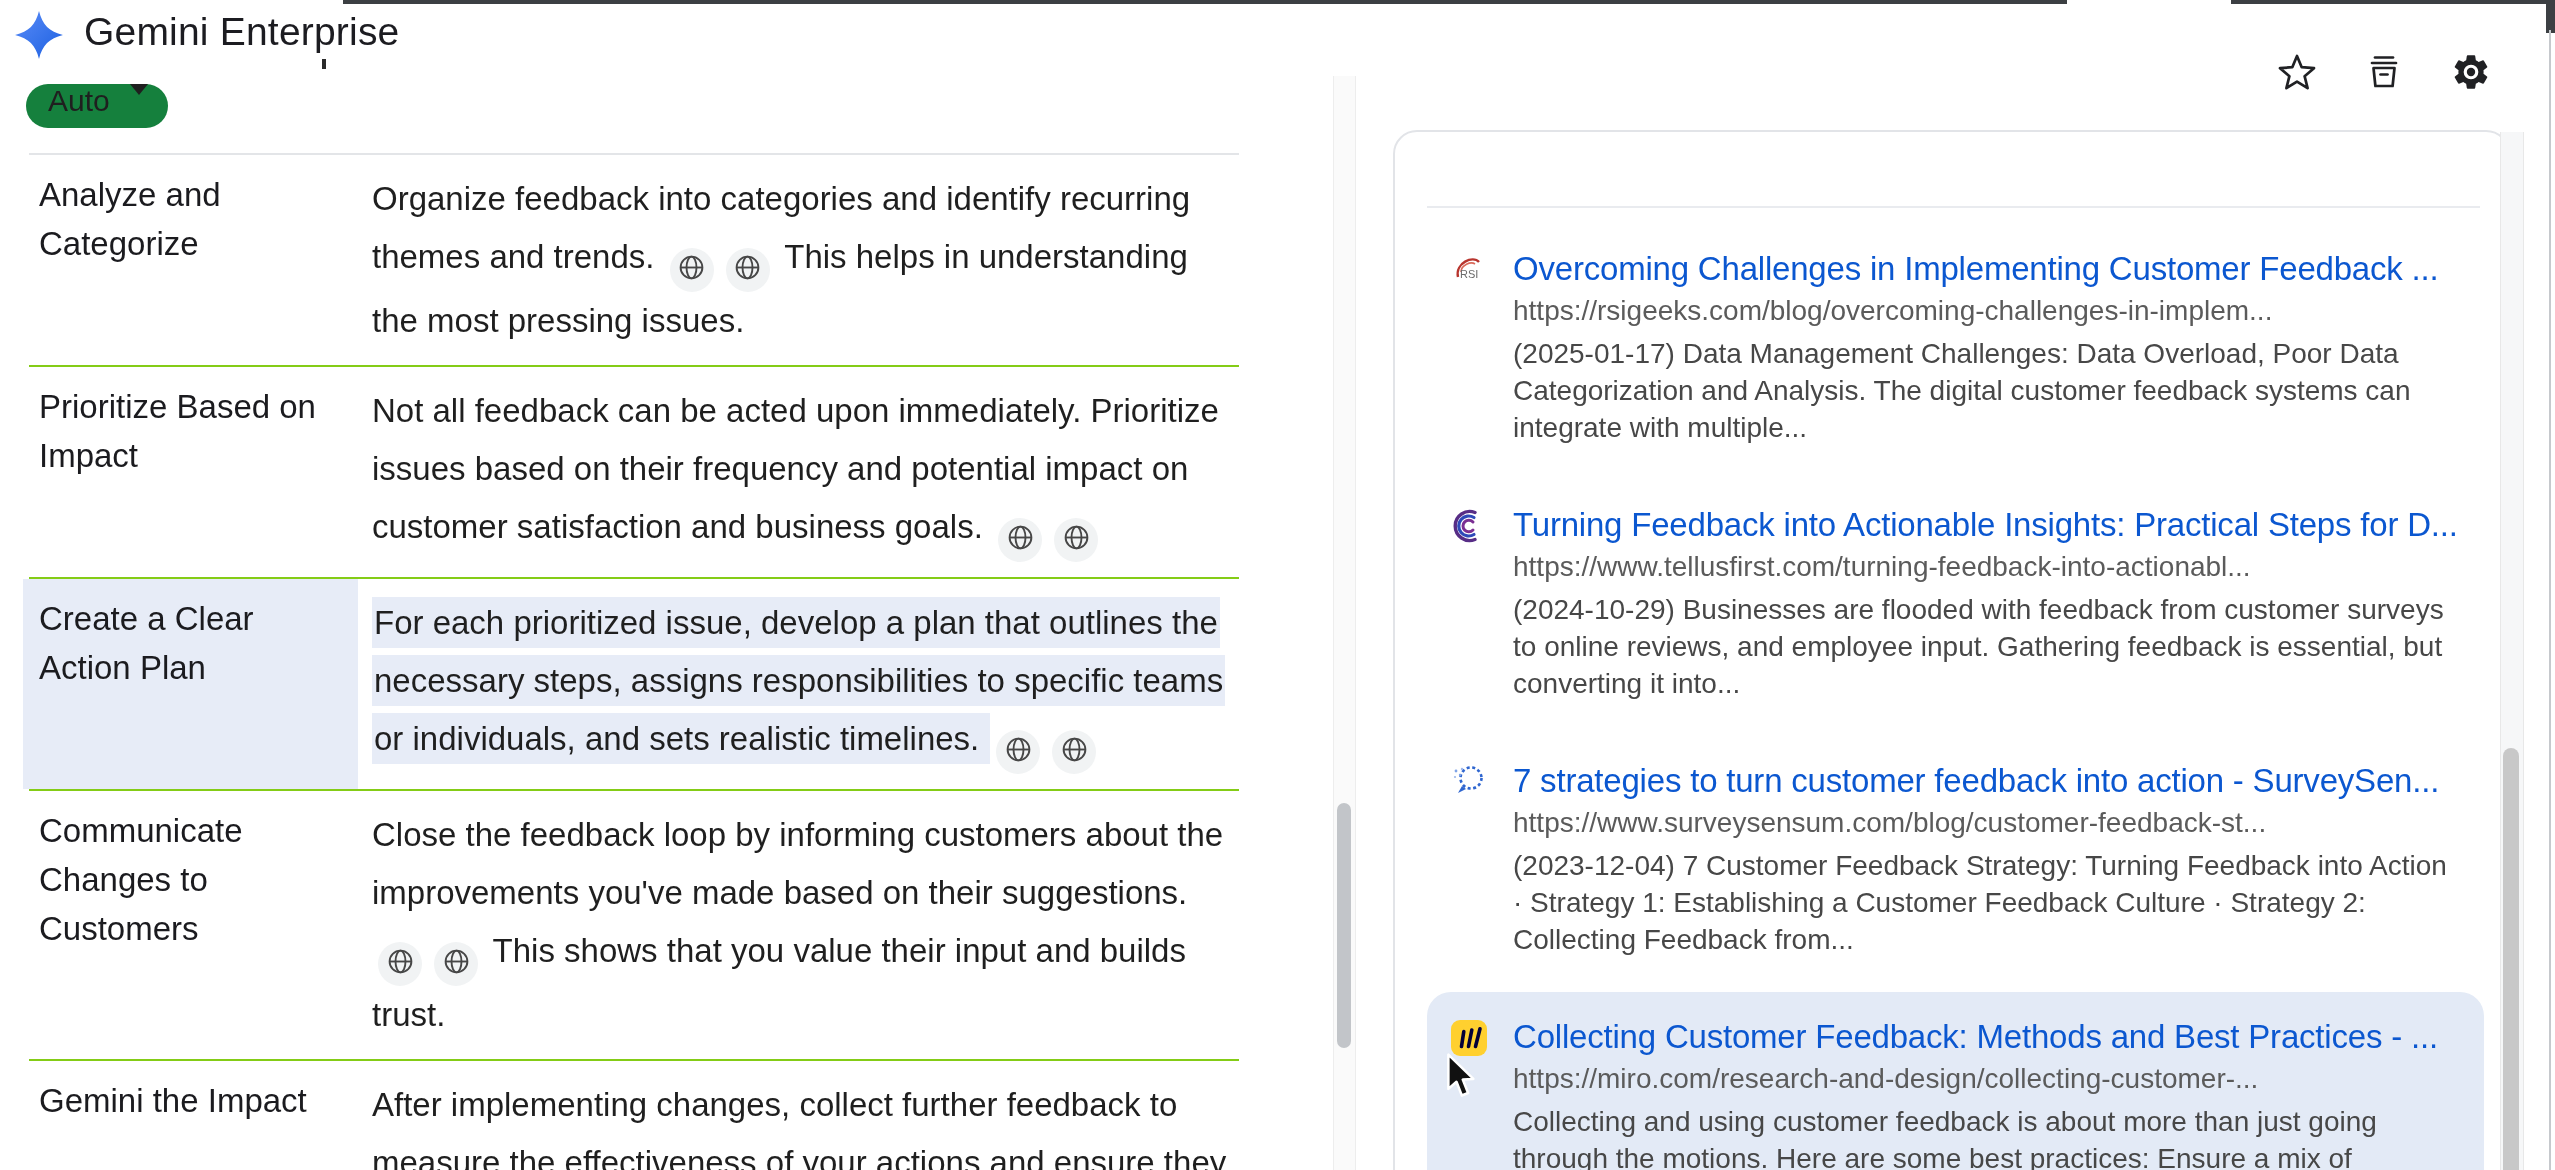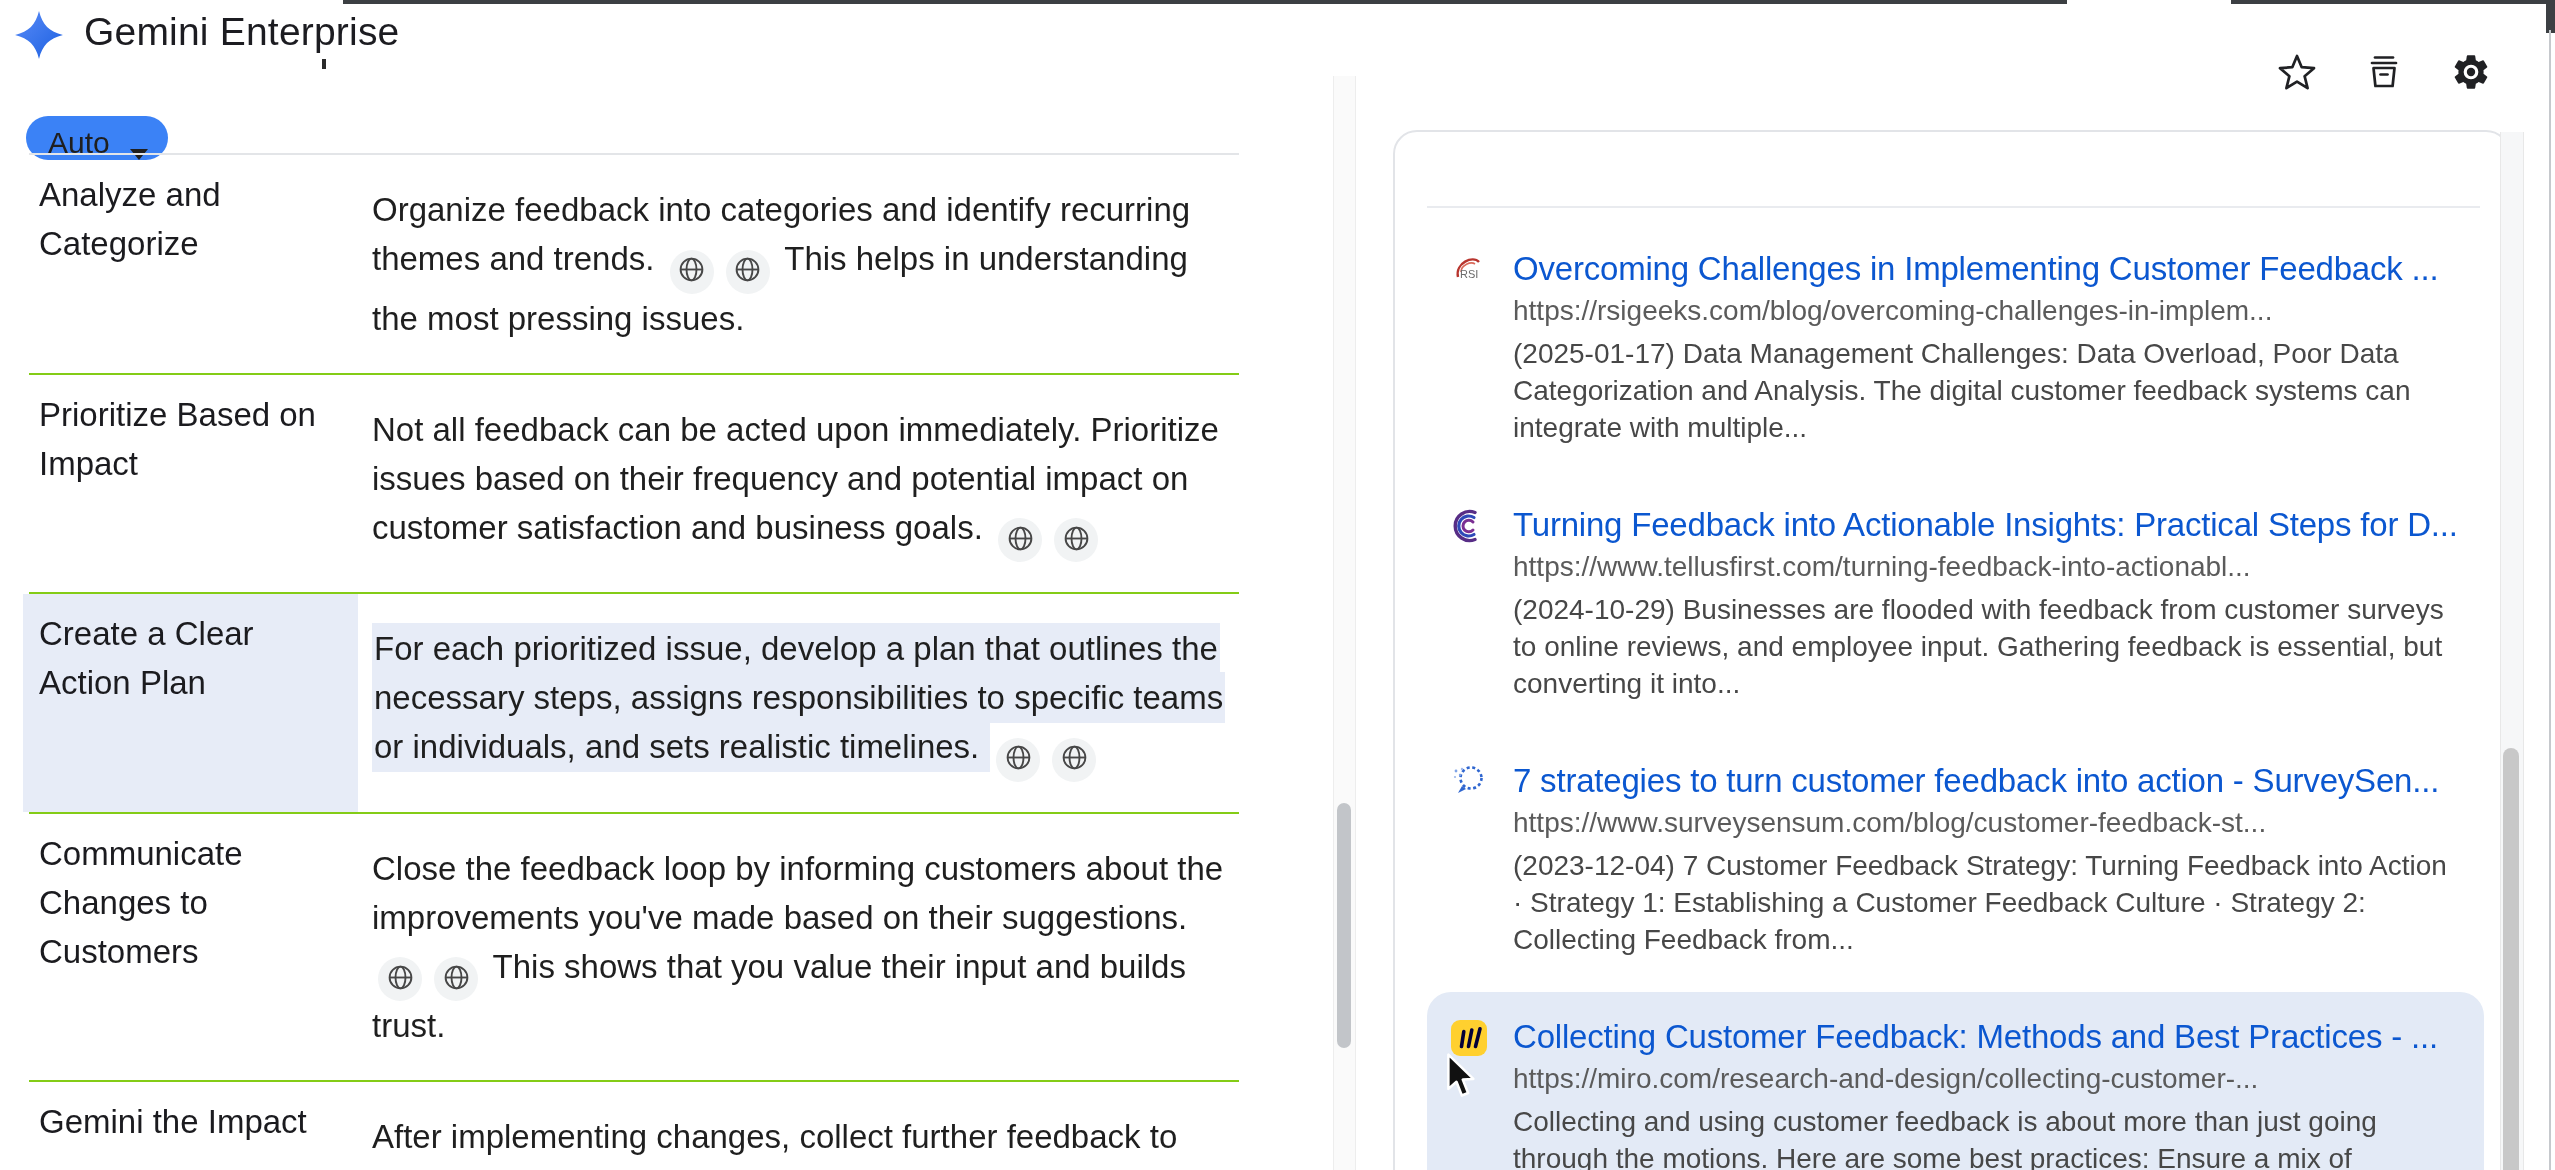--- a/index.html
+++ b/index.html
@@ -11,32 +11,32 @@
   .topline.a{left:343px;width:1724px;}
   .topline.b{left:2231px;width:324px;}
   .corner-block{position:absolute;top:0;left:2546px;width:9px;height:33px;background:#3c3f43;}
   .right-edge{position:absolute;top:30px;left:2549px;width:2px;height:1140px;background:#c6c9cd;}
   .clip-tick{position:absolute;left:322px;top:59px;width:4px;height:10px;background:#2b2b2b;}
 
   
   .brand{position:absolute;left:14px;top:10px;display:flex;align-items:flex-start;gap:20px;}
   .brand-title{font-size:39px;font-weight:500;color:#1c1c21;letter-spacing:.2px;}
   .model-pill{position:absolute;left:26px;top:84px;height:44px;padding:0 20px 0 22px;border-radius:22px;
-              background:#3b82f6;display:flex;align-items:flex-end;gap:20px;cursor:pointer;margin-top:32px;}
+              background:#15803d;display:flex;align-items:flex-start;gap:20px;cursor:pointer;}
   .model-pill .lbl{font-size:30px;color:#1f1f1f;}
   .caret{width:0;height:0;border-left:9px solid transparent;border-right:9px solid transparent;border-top:11px solid #1f1f1f;}
   .top-icons{position:absolute;top:51px;right:61px;display:flex;align-items:center;gap:41px;}
   .icon-btn{width:46px;height:46px;display:flex;align-items:center;justify-content:center;cursor:pointer;}
 
   
   .content{position:absolute;left:29px;top:153px;width:1210px;}
   .ctable{border-top:2px solid #e3e5e8;}
   .t-row{display:grid;grid-template-columns:343px 1fr;border-bottom:2px solid #84cc16;}
   .t-label{position:relative;z-index:0;padding:15px 30px 15px 10px;font-size:33px;line-height:49px;font-weight:500;color:#1b1b1f;}
-  .t-desc{padding:30px 0;font-size:33px;line-height:49px;color:#1f1f1f;}
+  .t-desc{padding:15px 0;font-size:33px;line-height:58px;color:#1f1f1f;}
   .t-row.hl .t-label::before{content:'';position:absolute;top:0;bottom:0;left:-6px;right:14px;background:#e7ecf7;z-index:-1;}
   .hl-seg{background:#e7ecf7;padding:7px 2px;box-decoration-break:clone;-webkit-box-decoration-break:clone;}
   .chip{display:inline-flex;width:44px;height:44px;border-radius:50%;background:#f1f3f4;
         align-items:center;justify-content:center;margin:0 6px;vertical-align:-13px;cursor:pointer;}
 
   
   .lscroll{position:absolute;left:1333px;top:76px;width:21px;height:1094px;background:#fafafa;
            border-left:1px solid #ededed;border-right:1px solid #ededed;}
   .lthumb{position:absolute;left:1337px;top:803px;width:14px;height:245px;border-radius:7px;background:#c2c5c9;}
 

